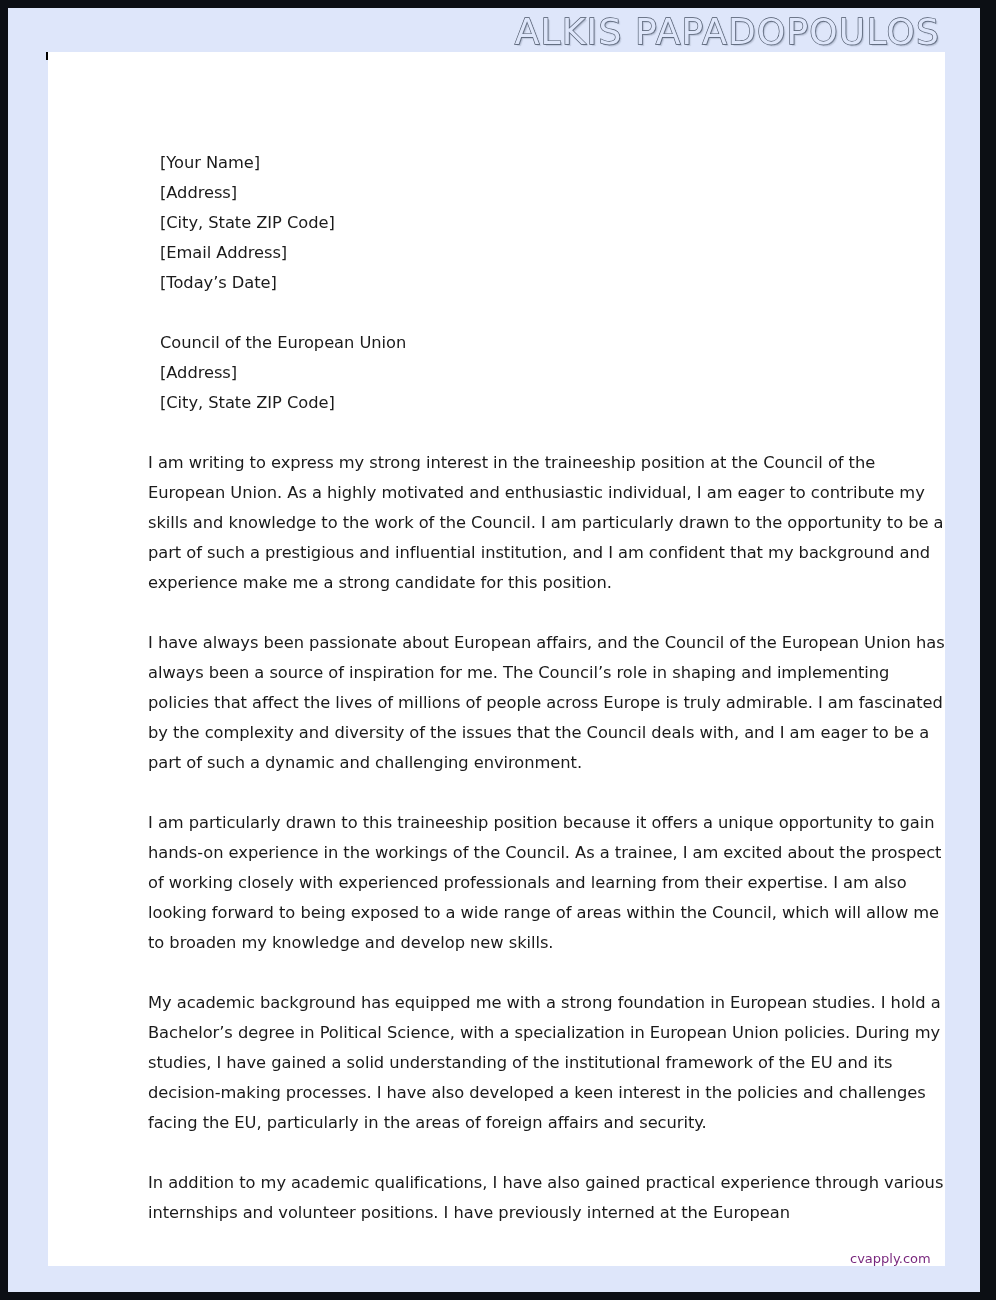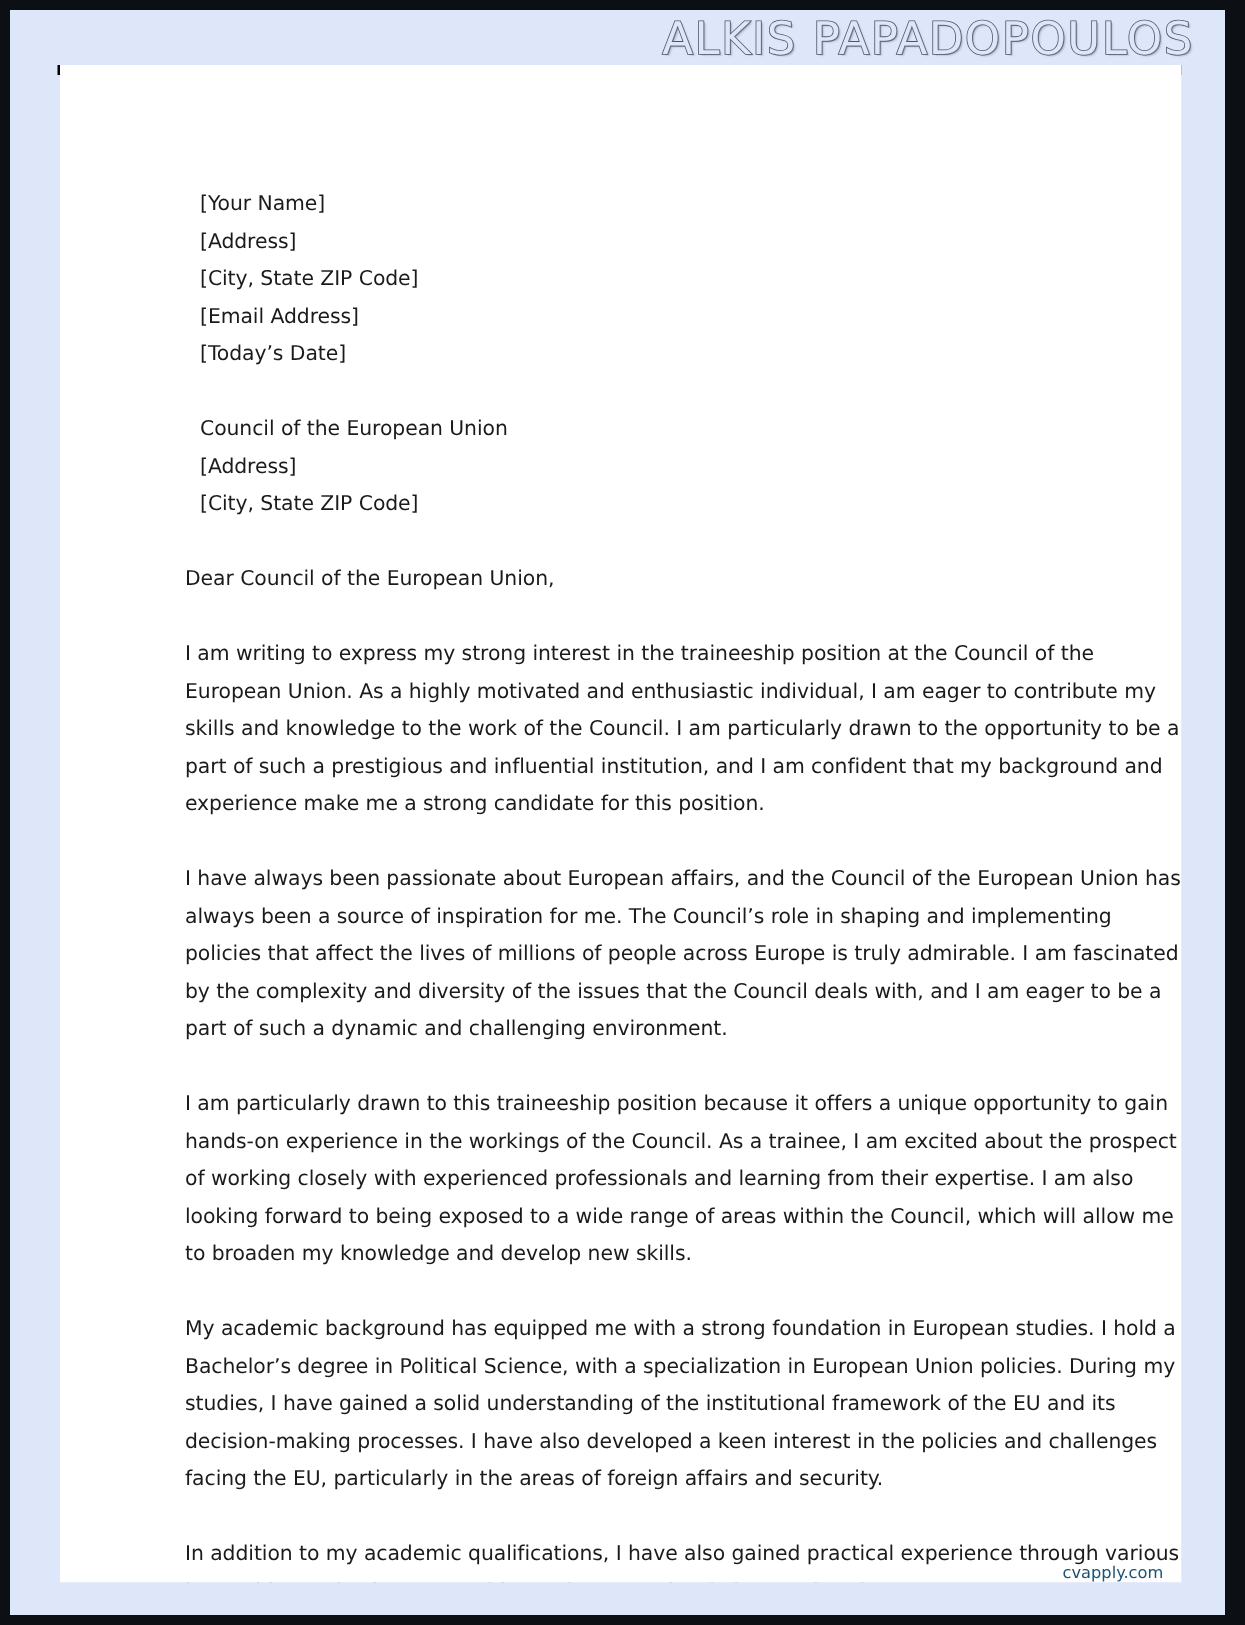--- a/index.html
+++ b/index.html
@@ -34,21 +34,21 @@
   }
 
   
   #header-band {
     position: absolute;
     left: 0;
     top: 0;
     width: 972px;
     height: 44px;
     box-sizing: border-box;
-    padding-right: 25px;
+    padding-right: 40px;
     display: flex;
     align-items: flex-end;
     justify-content: flex-end;
   }
   #doc-title {
     font-family: "DejaVu Sans", sans-serif;
     font-size: 36px;
     font-weight: 400;
     letter-spacing: 1.2px;
     line-height: 40px;
@@ -114,21 +114,21 @@
   }
 
   
   #watermark {
     position: absolute;
     left: 842px;
     top: 1243px;
     font-family: "DejaVu Sans", sans-serif;
     font-size: 13px;
     line-height: 16px;
-    color: #0c4a6e;
+    color: #701a75;
     white-space: nowrap;
     opacity: .95;
   }
 </style>
 </head>
 <body>
 
 <div id="viewport">
 
   <div id="canvas">
@@ -146,21 +146,20 @@
         <div class="block">[Your Name]
 [Address]
 [City, State ZIP Code]
 [Email Address]
 [Today’s Date]</div>
 
         <div class="block">Council of the European Union
 [Address]
 [City, State ZIP Code]</div>
 
-        <div class="para">Dear Council of the European Union,</div>
 
         <p class="para">I am writing to express my strong interest in the traineeship position at the Council of the European Union. As a highly motivated and enthusiastic individual, I am eager to contribute my skills and knowledge to the work of the Council. I am particularly drawn to the opportunity to be a part of such a prestigious and influential institution, and I am confident that my background and experience make me a strong candidate for this position.</p>
 
         <p class="para">I have always been passionate about European affairs, and the Council of the European Union has always been a source of inspiration for me. The Council’s role in shaping and implementing policies that affect the lives of millions of people across Europe is truly admirable. I am fascinated by the complexity and diversity of the issues that the Council deals with, and I am eager to be a part of such a dynamic and challenging environment.</p>
 
         <p class="para">I am particularly drawn to this traineeship position because it offers a unique opportunity to gain hands-on experience in the workings of the Council. As a trainee, I am excited about the prospect of working closely with experienced professionals and learning from their expertise. I am also looking forward to being exposed to a wide range of areas within the Council, which will allow me to broaden my knowledge and develop new skills.</p>
 
         <p class="para">My academic background has equipped me with a strong foundation in European studies. I hold a Bachelor’s degree in Political Science, with a specialization in European Union policies. During my studies, I have gained a solid understanding of the institutional framework of the EU and its decision-making processes. I have also developed a keen interest in the policies and challenges facing the EU, particularly in the areas of foreign affairs and security.</p>
 
         <p class="para">In addition to my academic qualifications, I have also gained practical experience through various internships and volunteer positions. I have previously interned at the European</p>

